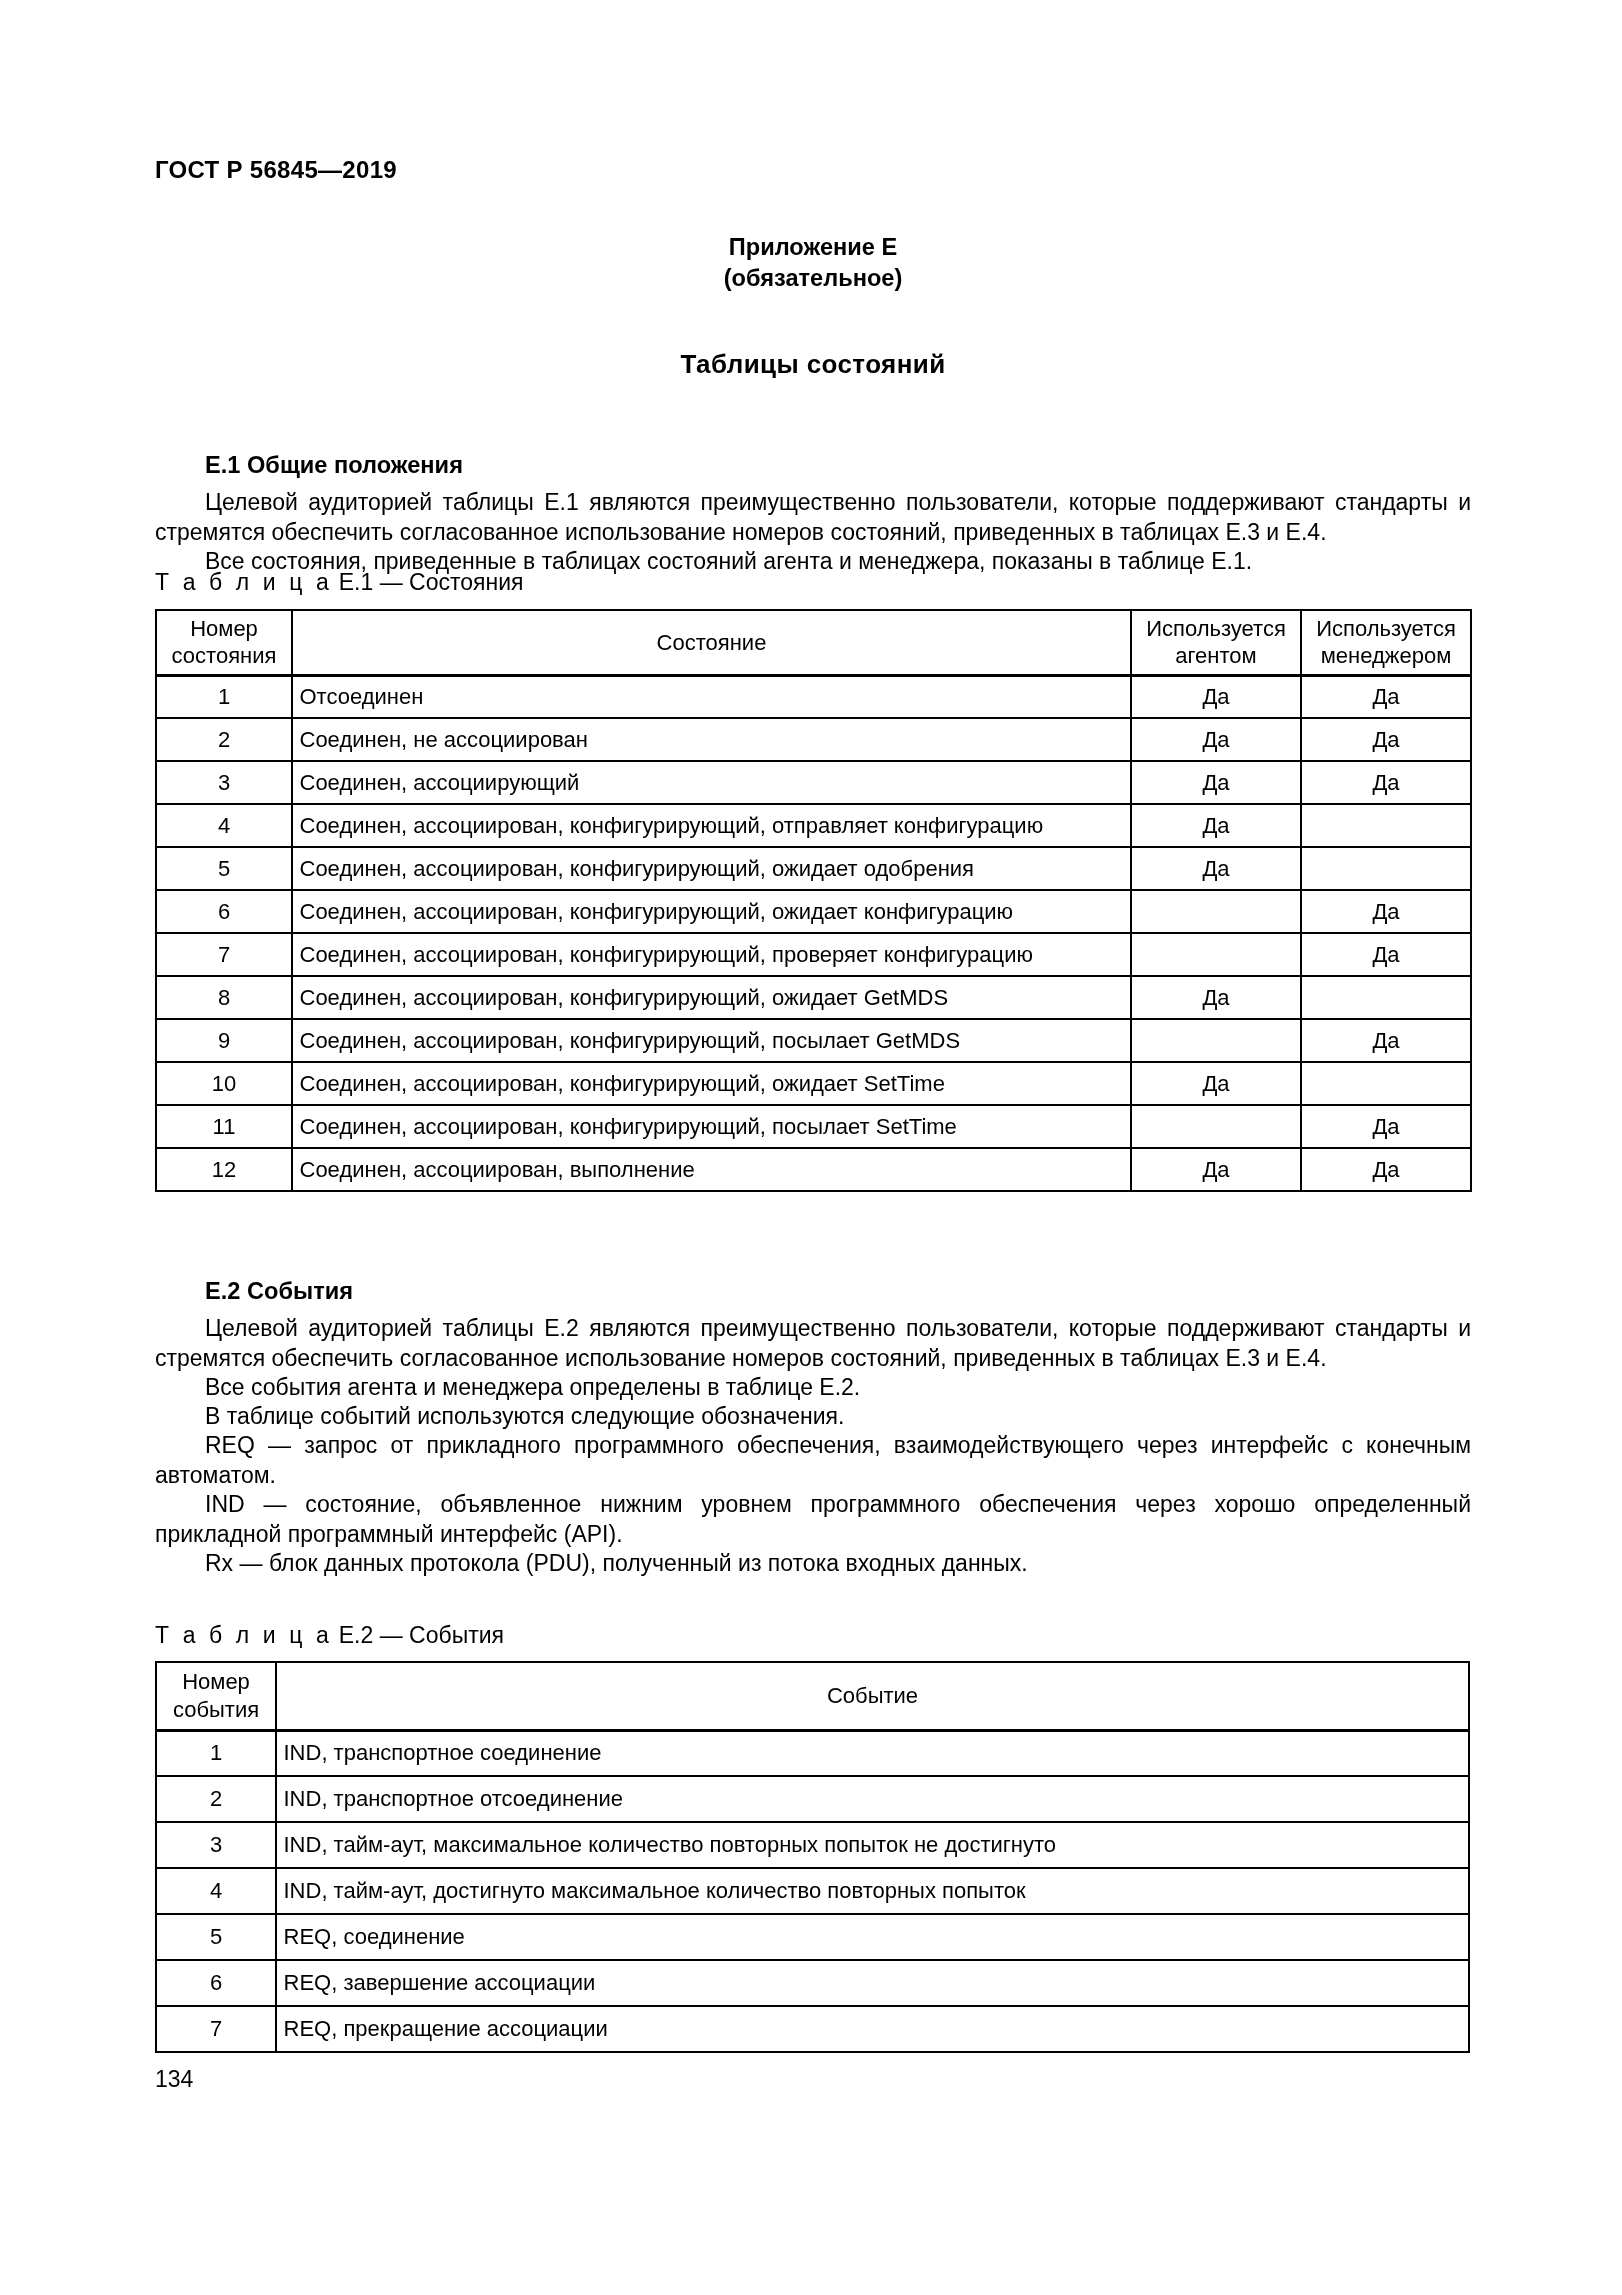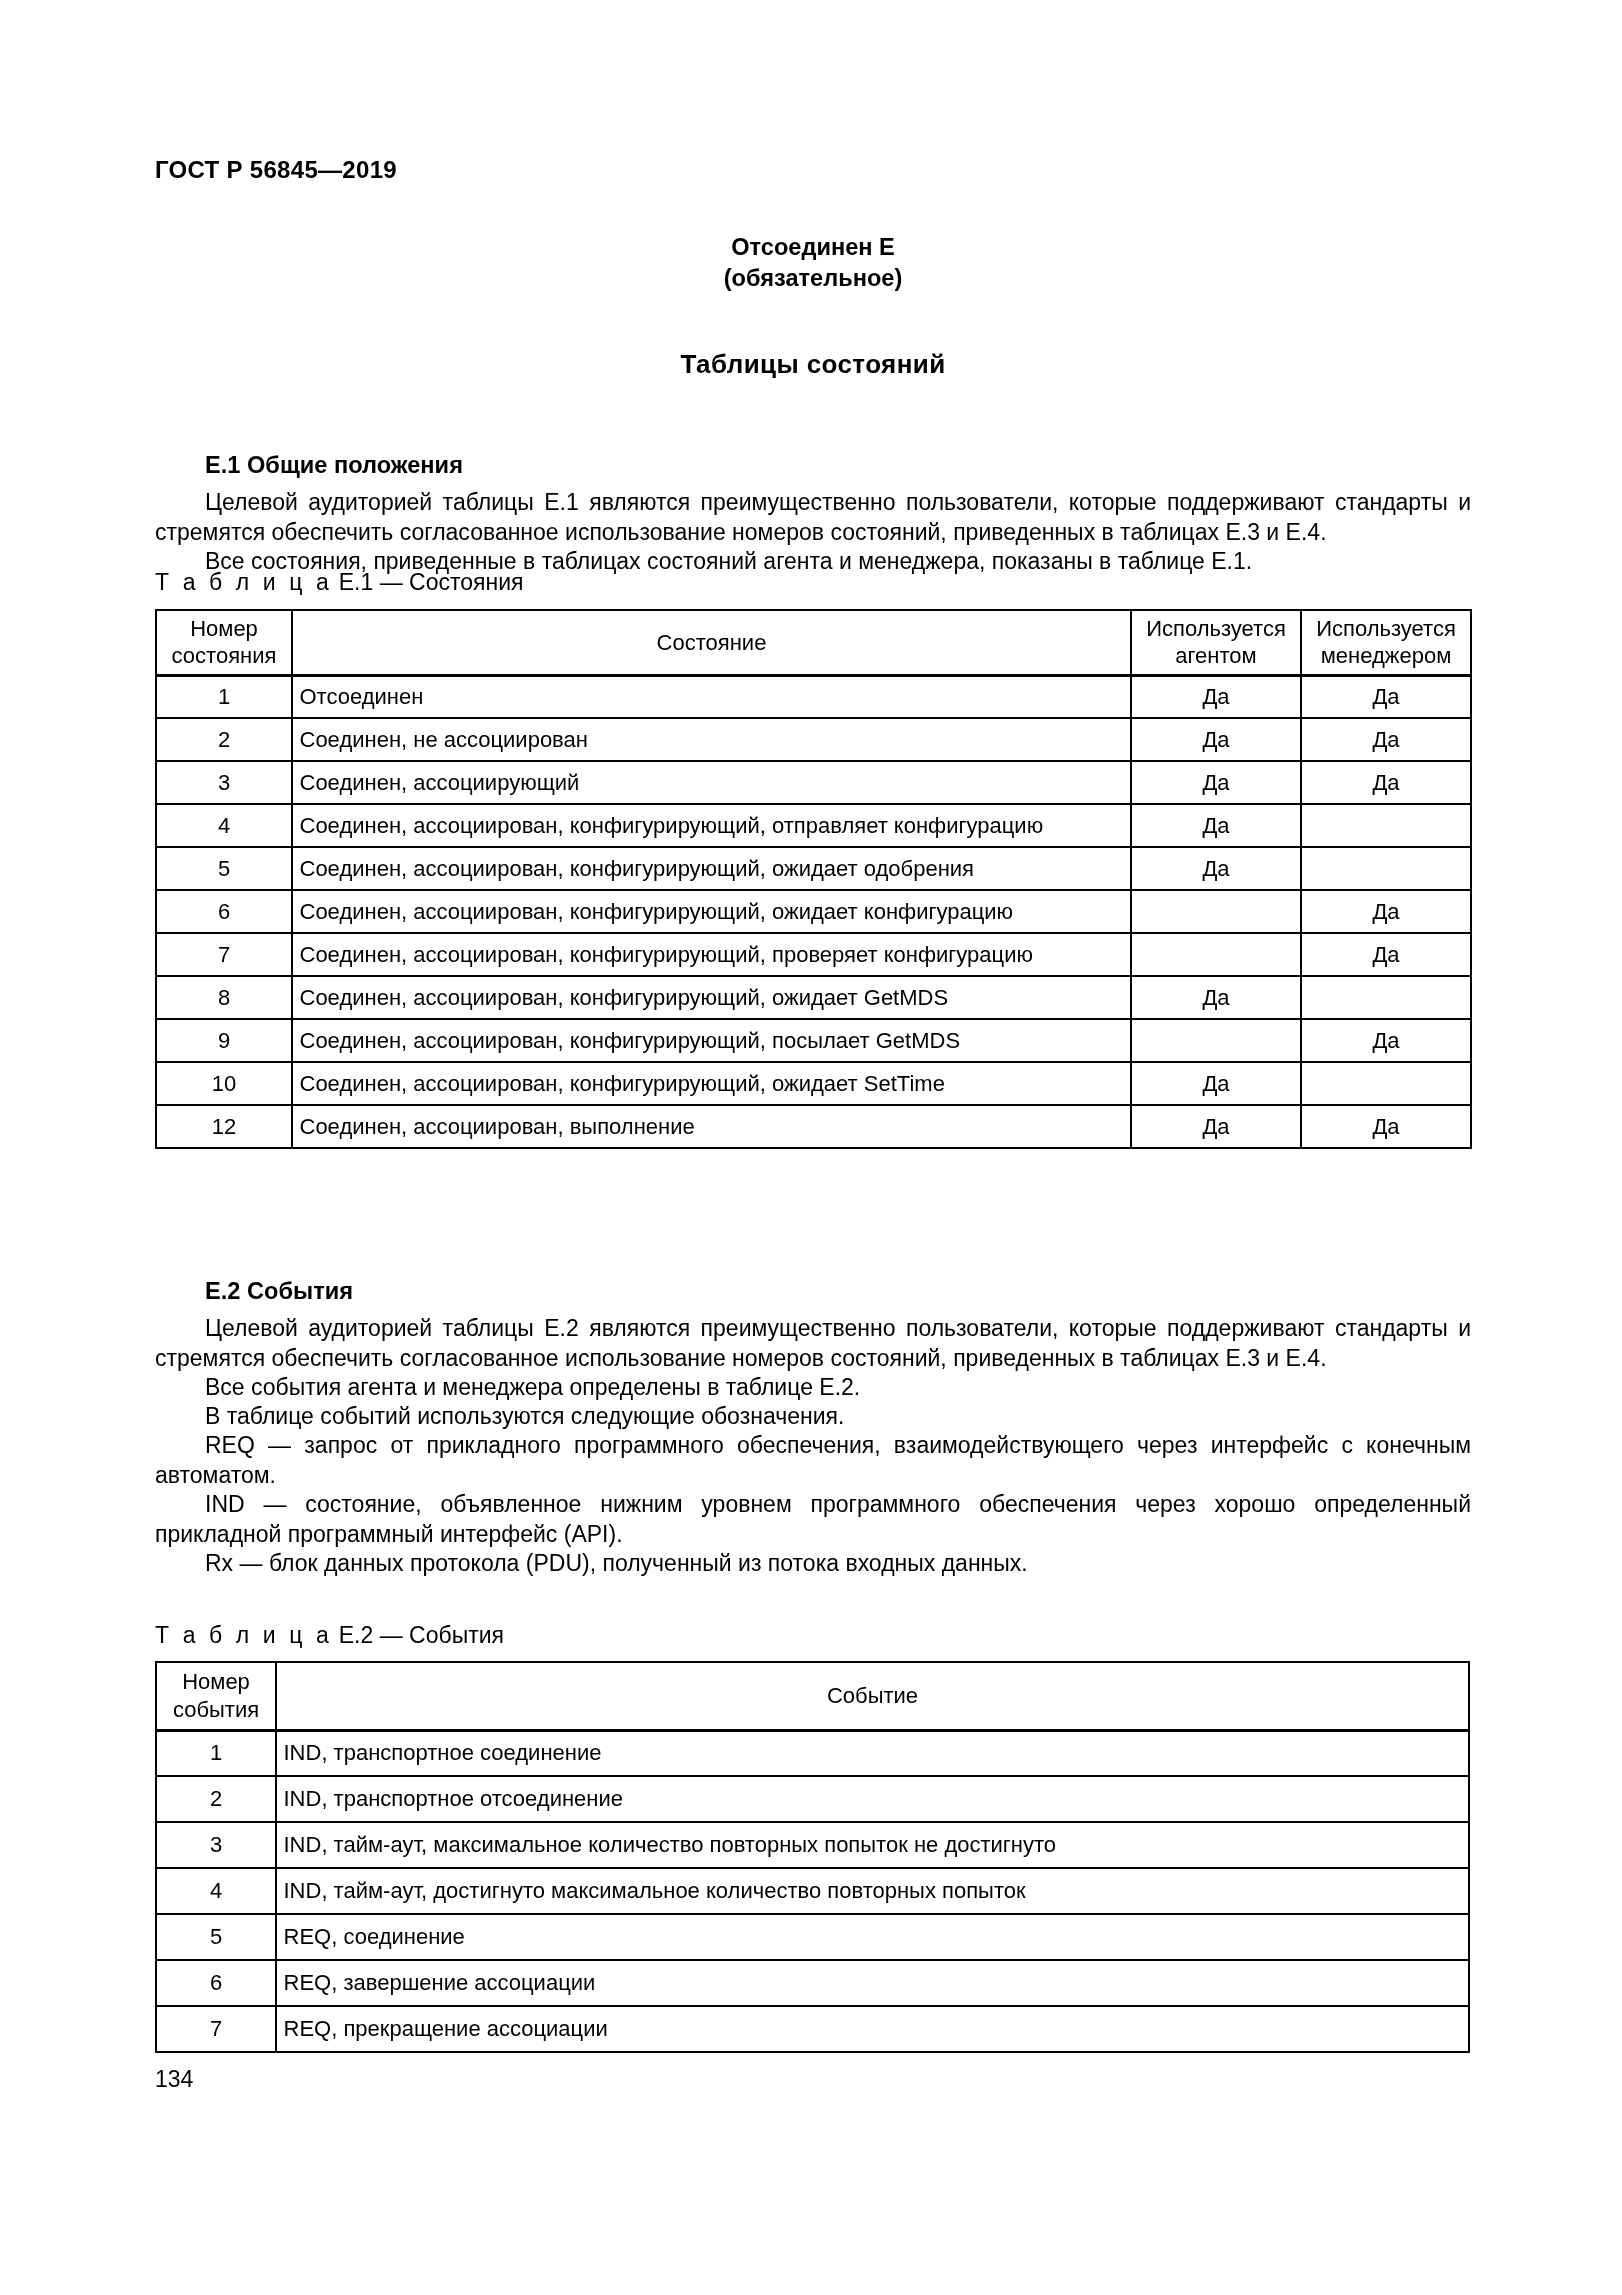--- a/index.html
+++ b/index.html
@@ -135,21 +135,21 @@
   }
 </style>
 </head>
 <body>
 
 <div class="page">
 
   <div class="running-head">ГОСТ Р 56845—2019</div>
 
   <div class="annex-block">
-    <span class="annex-line">Отсоединен Е</span>
+    <span class="annex-line">Приложение Е</span>
     <span class="annex-line">(обязательное)</span>
   </div>
 
   <div class="doc-title">Таблицы состояний</div>
 
   <div class="section-head" style="left:205px; top:452px;">Е.1 Общие положения</div>
 
   <div class="para indent" style="top:488px;">Целевой аудиторией таблицы Е.1 являются преимущественно пользователи, которые поддерживают стандарты и стремятся обеспечить согласованное использование номеров состояний, приведенных в таблицах Е.3 и Е.4.</div>
 
   <div class="para indent no-justify" style="top:547px;">Все состояния, приведенные в таблицах состояний агента и менеджера, показаны в таблице Е.1.</div>
@@ -239,20 +239,26 @@
           <td class="c-yn"></td>
           <td class="c-yn">Да</td>
         </tr>
       <tr>
           <td class="c-num">10</td>
           <td class="c-text">Соединен, ассоциирован, конфигурирующий, ожидает SetTime</td>
           <td class="c-yn">Да</td>
           <td class="c-yn"></td>
         </tr>
       <tr>
+          <td class="c-num">11</td>
+          <td class="c-text">Соединен, ассоциирован, конфигурирующий, посылает SetTime</td>
+          <td class="c-yn"></td>
+          <td class="c-yn">Да</td>
+        </tr>
+      <tr>
           <td class="c-num">12</td>
           <td class="c-text">Соединен, ассоциирован, выполнение</td>
           <td class="c-yn">Да</td>
           <td class="c-yn">Да</td>
         </tr>
     </tbody>
   </table>
 
   <div class="section-head" style="left:205px; top:1278px;">Е.2 События</div>
 

